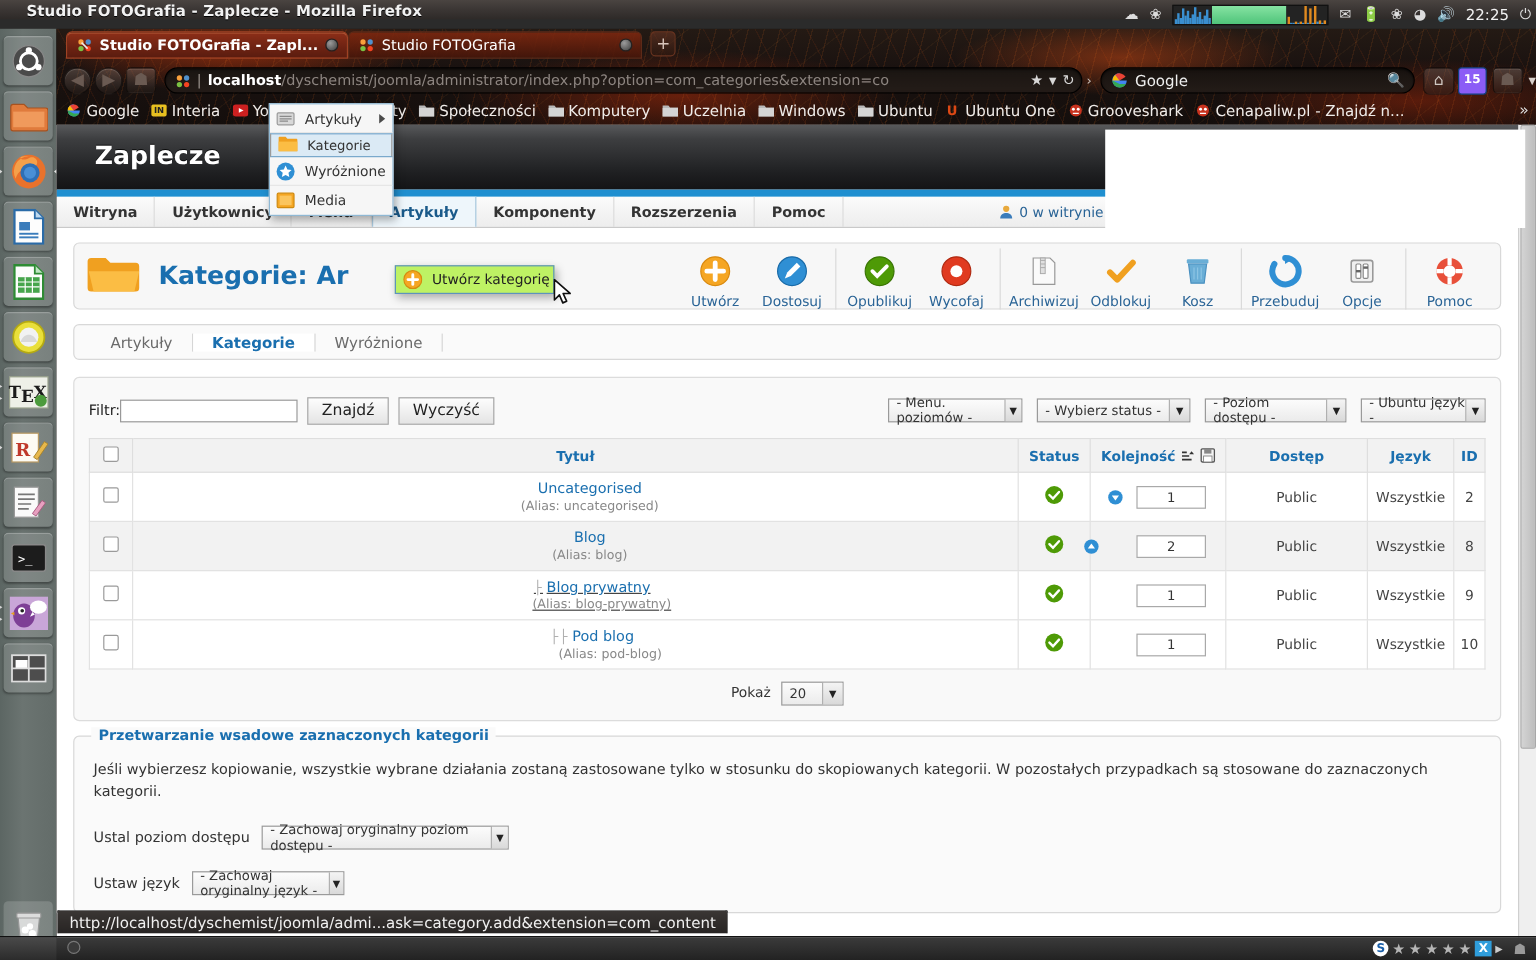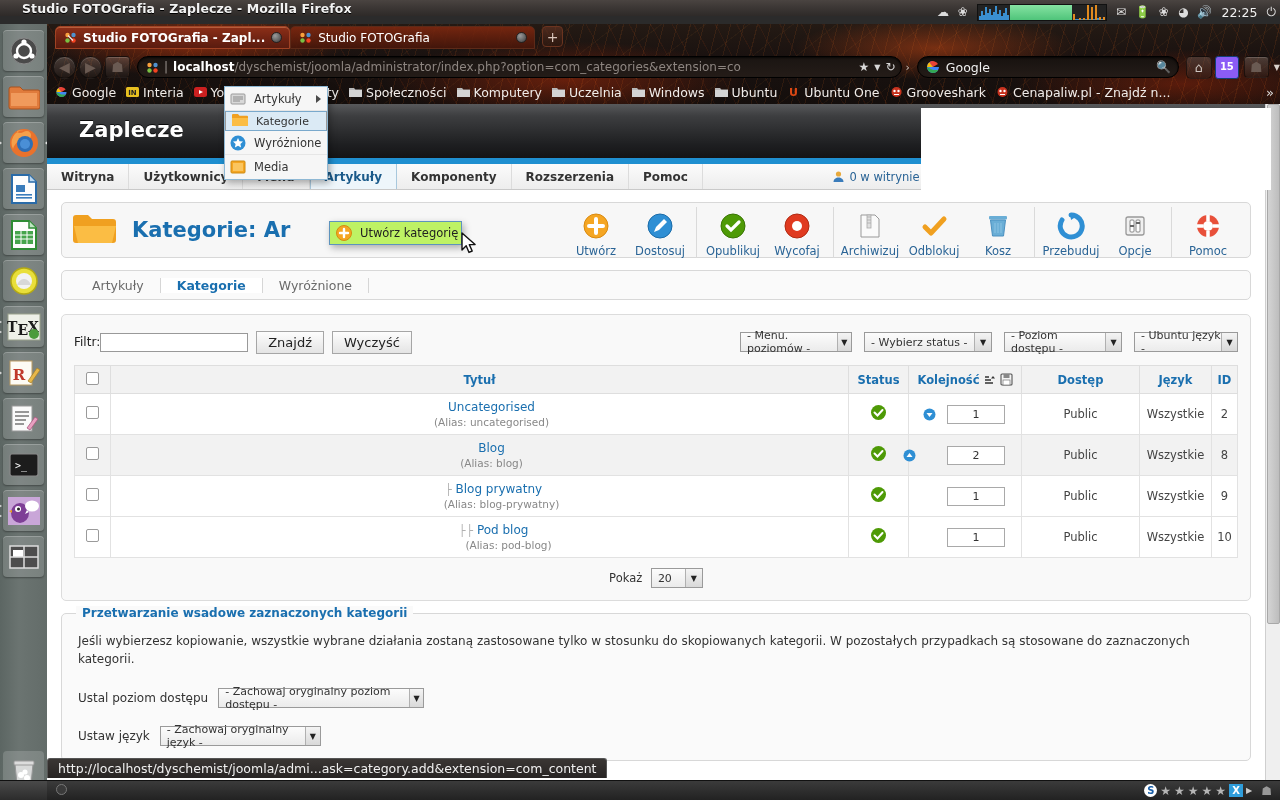--- a/index.html
+++ b/index.html
@@ -893,21 +893,21 @@
                     <span class="ord-input" style="margin-left:22px;">2</span>
                   </span>
                 </td>
                 <td>Public</td>
                 <td>Wszystkie</td>
                 <td>8</td>
               </tr>
 
               <tr>
                 <td><span class="cb"></span></td>
-                <td class="tcol" style="padding-left:28px;">
+                <td class="tcol" style="padding-left:28px;text-decoration:underline;">
                   <div><span class="tree-mark">├</span><a class="cat-link">Blog prywatny</a></div>
                   <div class="cat-alias" style="margin-left:16px;">(Alias: blog-prywatny)</div>
                 </td>
                 <td>
                   <svg width="17" height="17" viewBox="0 0 17 17">
                     <circle cx="8.5" cy="8.5" r="7.5" fill="#4e9a06"></circle>
                     <path d="M4.5 8.5l3 3 5-5.5" stroke="#fff" stroke-width="2" fill="none" stroke-linecap="round"></path>
                   </svg>
                 </td>
                 <td>
@@ -958,21 +958,21 @@
           <div class="batch-desc">Jeśli wybierzesz kopiowanie, wszystkie wybrane działania zostaną zastosowane tylko w stosunku do skopiowanych kategorii. W pozostałych przypadkach są stosowane do zaznaczonych kategorii.</div>
           <div class="batch-row">
             <span>Ustal poziom dostępu</span>
             <span class="sel" style="width:206px;">
               <span>- Zachowaj oryginalny poziom dostępu -</span>
               <span class="arw">▼</span>
             </span>
           </div>
           <div class="batch-row" style="margin-top:18px;">
             <span>Ustaw język</span>
-            <span class="sel" style="width:161px;">
+            <span class="sel" style="width:127px;">
               <span>- Zachowaj oryginalny język -</span>
               <span class="arw">▼</span>
             </span>
           </div>
         </div>
       </div>
     </div>
 
     <div class="vscroll">
       <div class="thumb"></div>

